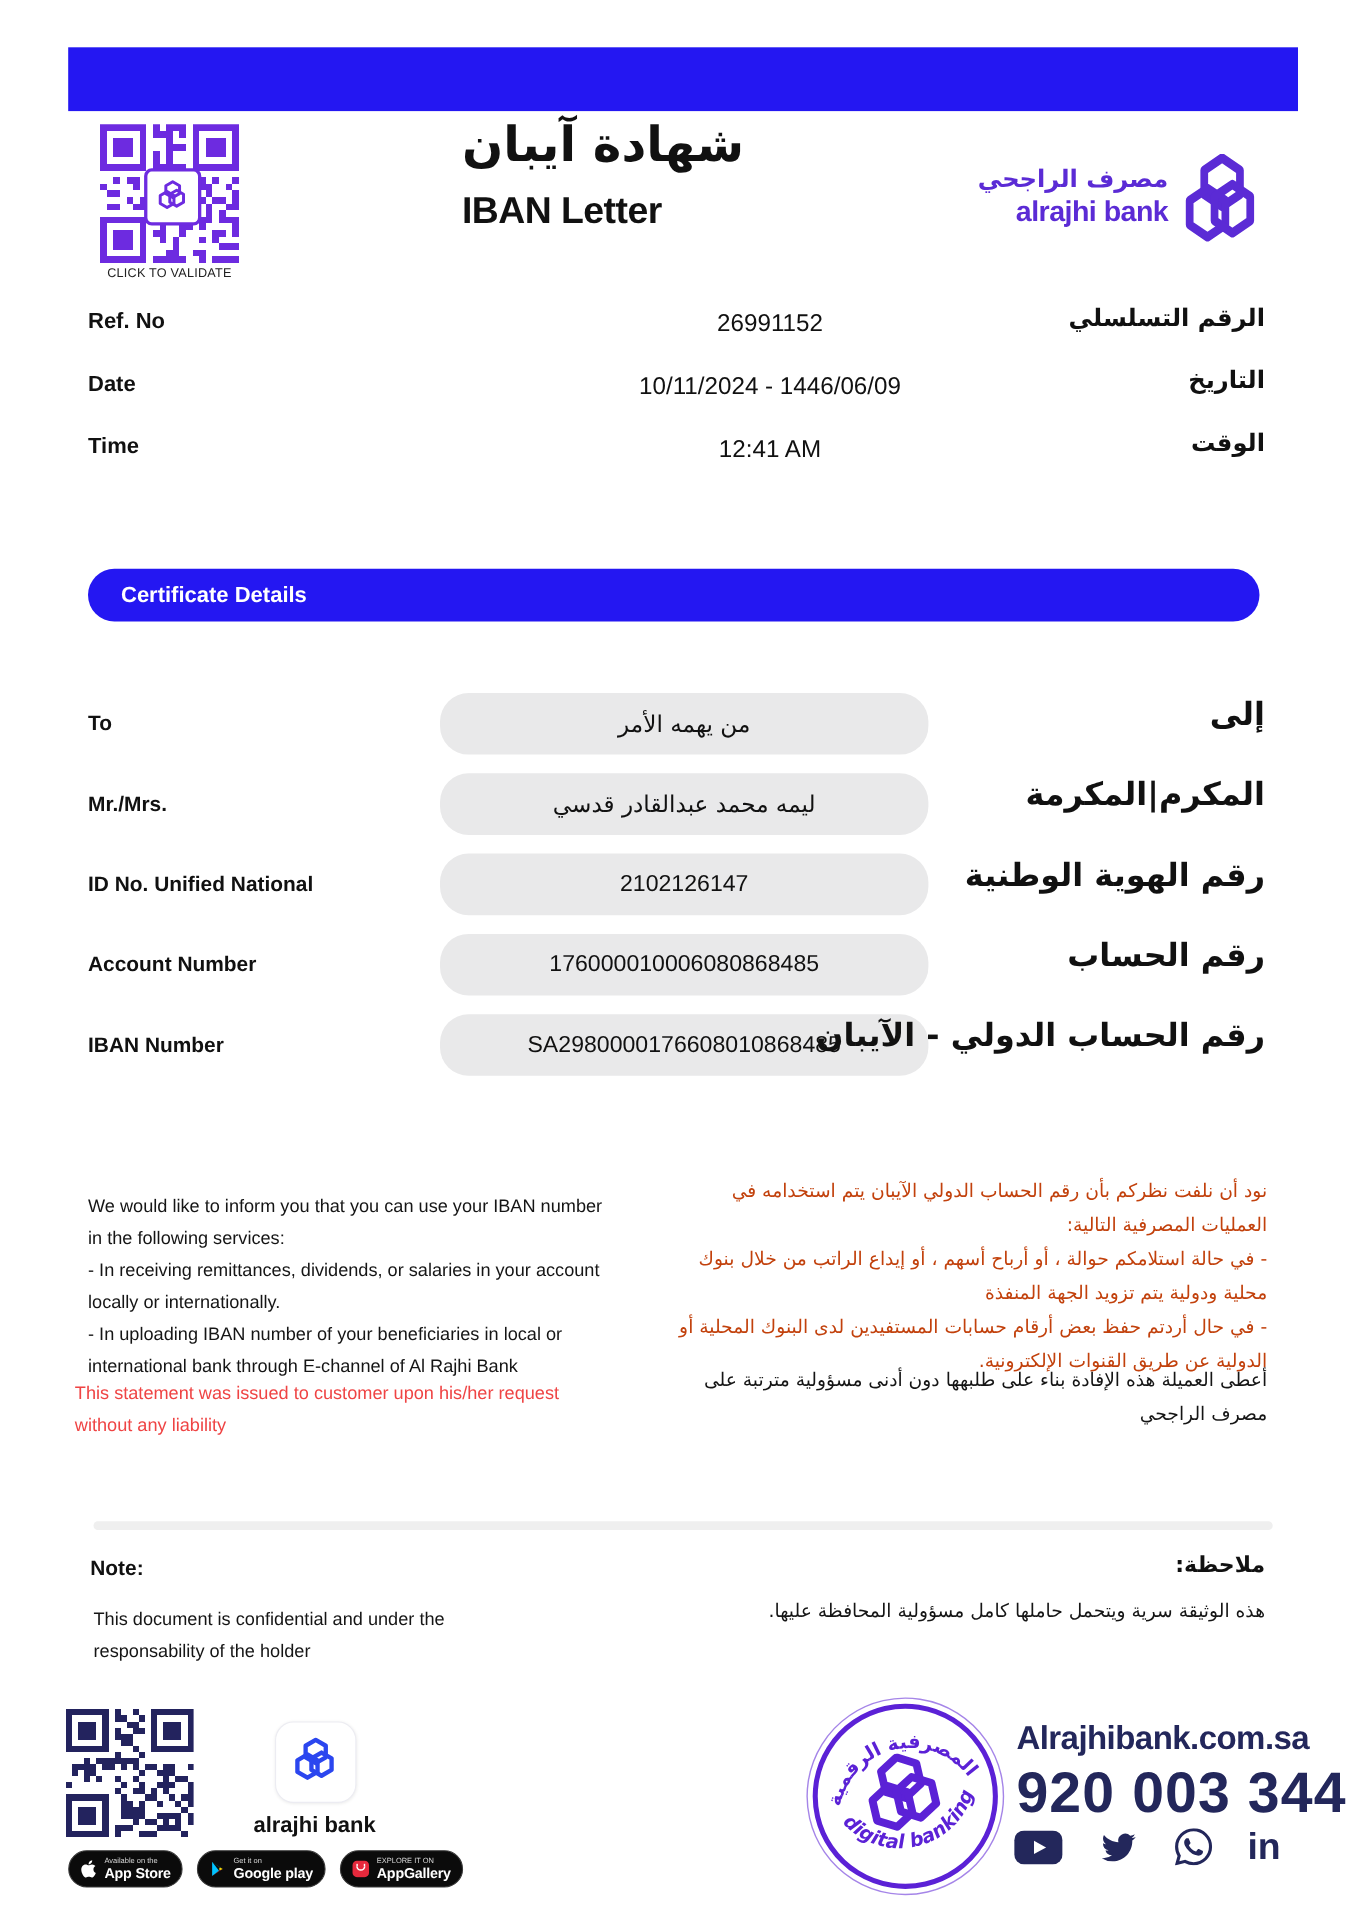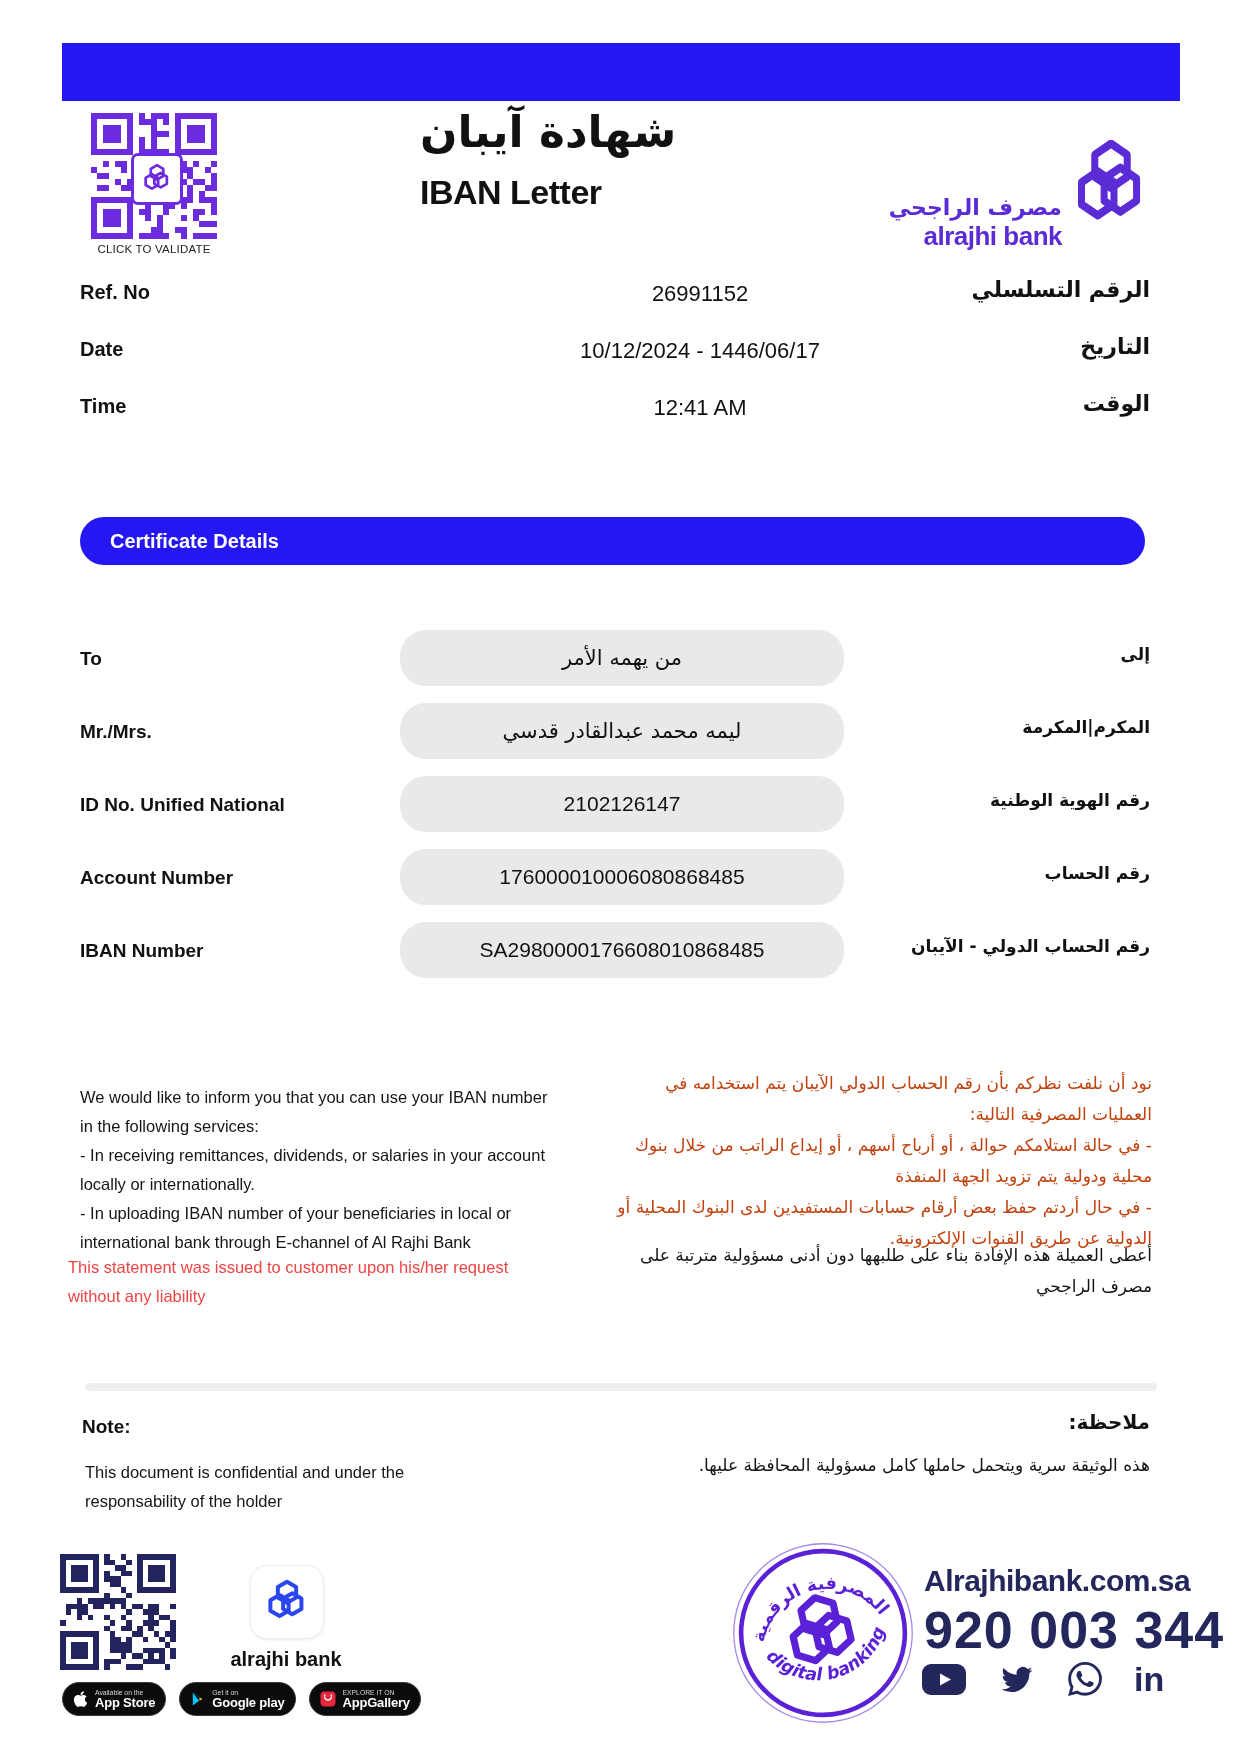--- a/index.html
+++ b/index.html
@@ -11,39 +11,39 @@
   
   .qr-wrap{position:absolute;left:90px;top:113px;width:128px;}
   .qr-box{position:relative;width:128px;height:126px;}
   .qr-box svg{display:block;}
   .qr-logo{position:absolute;left:41px;top:40px;width:46px;height:46px;background:#fff;
            border:3px solid #6D2BE0;border-radius:7px;display:flex;align-items:center;justify-content:center;color:#6D2BE0;}
   .qr-caption{margin-top:4px;text-align:center;font-size:11.5px;color:#222;letter-spacing:.2px;}
   .titles{position:absolute;left:420px;top:106px;width:400px;text-align:left;}
   .title-ar{font-family:"DejaVu Sans",sans-serif;font-size:44px;font-weight:bold;line-height:1.2;}
   .title-en{margin-top:14px;font-size:34px;font-weight:bold;letter-spacing:-.5px;}
-  .brand-text{position:absolute;right:178px;top:150px;text-align:right;color:#5B2BD5;margin-top:44px;}
+  .brand-text{position:absolute;right:178px;top:150px;text-align:right;color:#5B2BD5;}
   .brand-ar{font-family:"DejaVu Sans",sans-serif;font-size:22px;font-weight:bold;line-height:1.25;}
   .brand-en{font-size:26px;font-weight:bold;letter-spacing:-.5px;line-height:1.1;}
   .brand-mark{position:absolute;left:1072px;top:140px;width:78px;height:92px;color:#5B2BD5;}
   
   .inforow{position:absolute;left:80px;right:90px;height:30px;}
   .inforow .lbl{position:absolute;left:0;top:0;font-size:20px;font-weight:bold;}
   .inforow .val{position:absolute;left:240px;width:760px;text-align:center;font-size:22px;font-weight:500;}
   .inforow .lblar{position:absolute;right:0;top:-4px;font-size:22px;font-weight:bold;font-family:"DejaVu Sans",sans-serif;direction:rtl;}
   
   .section-bar{position:absolute;left:80px;top:517px;width:1065px;height:48px;border-radius:24px;
                background:#2417F2;color:#fff;font-size:20px;font-weight:bold;line-height:48px;padding-left:30px;box-sizing:border-box;}
   
   .crow{position:absolute;left:80px;right:90px;height:62px;}
   .crow .lbl{position:absolute;left:0;top:18px;font-size:19px;font-weight:bold;}
   .crow .pill{position:absolute;left:320px;width:444px;height:56px;border-radius:26px;background:#E9E9EA;
               display:flex;align-items:center;justify-content:center;font-size:21px;font-weight:500;}
   .crow .pill.ar{font-family:"DejaVu Sans",sans-serif;}
-  .crow .lblar{position:absolute;right:0;top:14px;font-size:17px;font-weight:bold;font-family:"DejaVu Sans",sans-serif;direction:rtl;}
+  .crow .lblar{position:absolute;right:0;top:2px;font-size:29px;font-weight:bold;font-family:"DejaVu Sans",sans-serif;direction:rtl;}
   
   .body-en{position:absolute;left:80px;top:1083px;width:478px;font-size:16.5px;line-height:29px;white-space:pre-line;color:#151515;}
   .body-ar{position:absolute;right:88px;top:1068px;width:548px;font-size:17px;line-height:31px;text-align:right;white-space:pre-line;color:#c2410c;}
   .stmt-en{position:absolute;left:68px;top:1253px;width:470px;font-size:16.5px;line-height:29px;color:#ef4444;}
   .stmt-ar{position:absolute;right:88px;top:1240px;width:548px;font-size:17px;line-height:31px;text-align:right;color:#151515;}
   
   .divider{position:absolute;left:85px;top:1383px;width:1072px;height:8px;border-radius:4px;background:#EFEFEF;}
   .note-en{position:absolute;left:82px;top:1416px;font-size:19px;font-weight:bold;}
   .note-ar{position:absolute;right:90px;top:1410px;font-size:20px;font-weight:bold;font-family:"DejaVu Sans",sans-serif;direction:rtl;}
   .notetext-en{position:absolute;left:85px;top:1458px;width:370px;font-size:16.5px;line-height:29px;color:#151515;}
@@ -238,21 +238,21 @@
       <use href="#arb-mark"></use>
     </svg>
 
   <div class="inforow" style="top:281px;">
     <span class="lbl">Ref. No</span>
     <span class="val">26991152</span>
     <span class="lblar">الرقم التسلسلي</span>
   </div>
   <div class="inforow" style="top:338px;">
     <span class="lbl">Date</span>
-    <span class="val">10/12/2024 - 1446/06/17</span>
+    <span class="val">10/11/2024 - 1446/06/09</span>
     <span class="lblar">التاريخ</span>
   </div>
   <div class="inforow" style="top:395px;">
     <span class="lbl">Time</span>
     <span class="val">12:41 AM</span>
     <span class="lblar">الوقت</span>
   </div>
 
   <div class="section-bar">Certificate Details</div>
 

